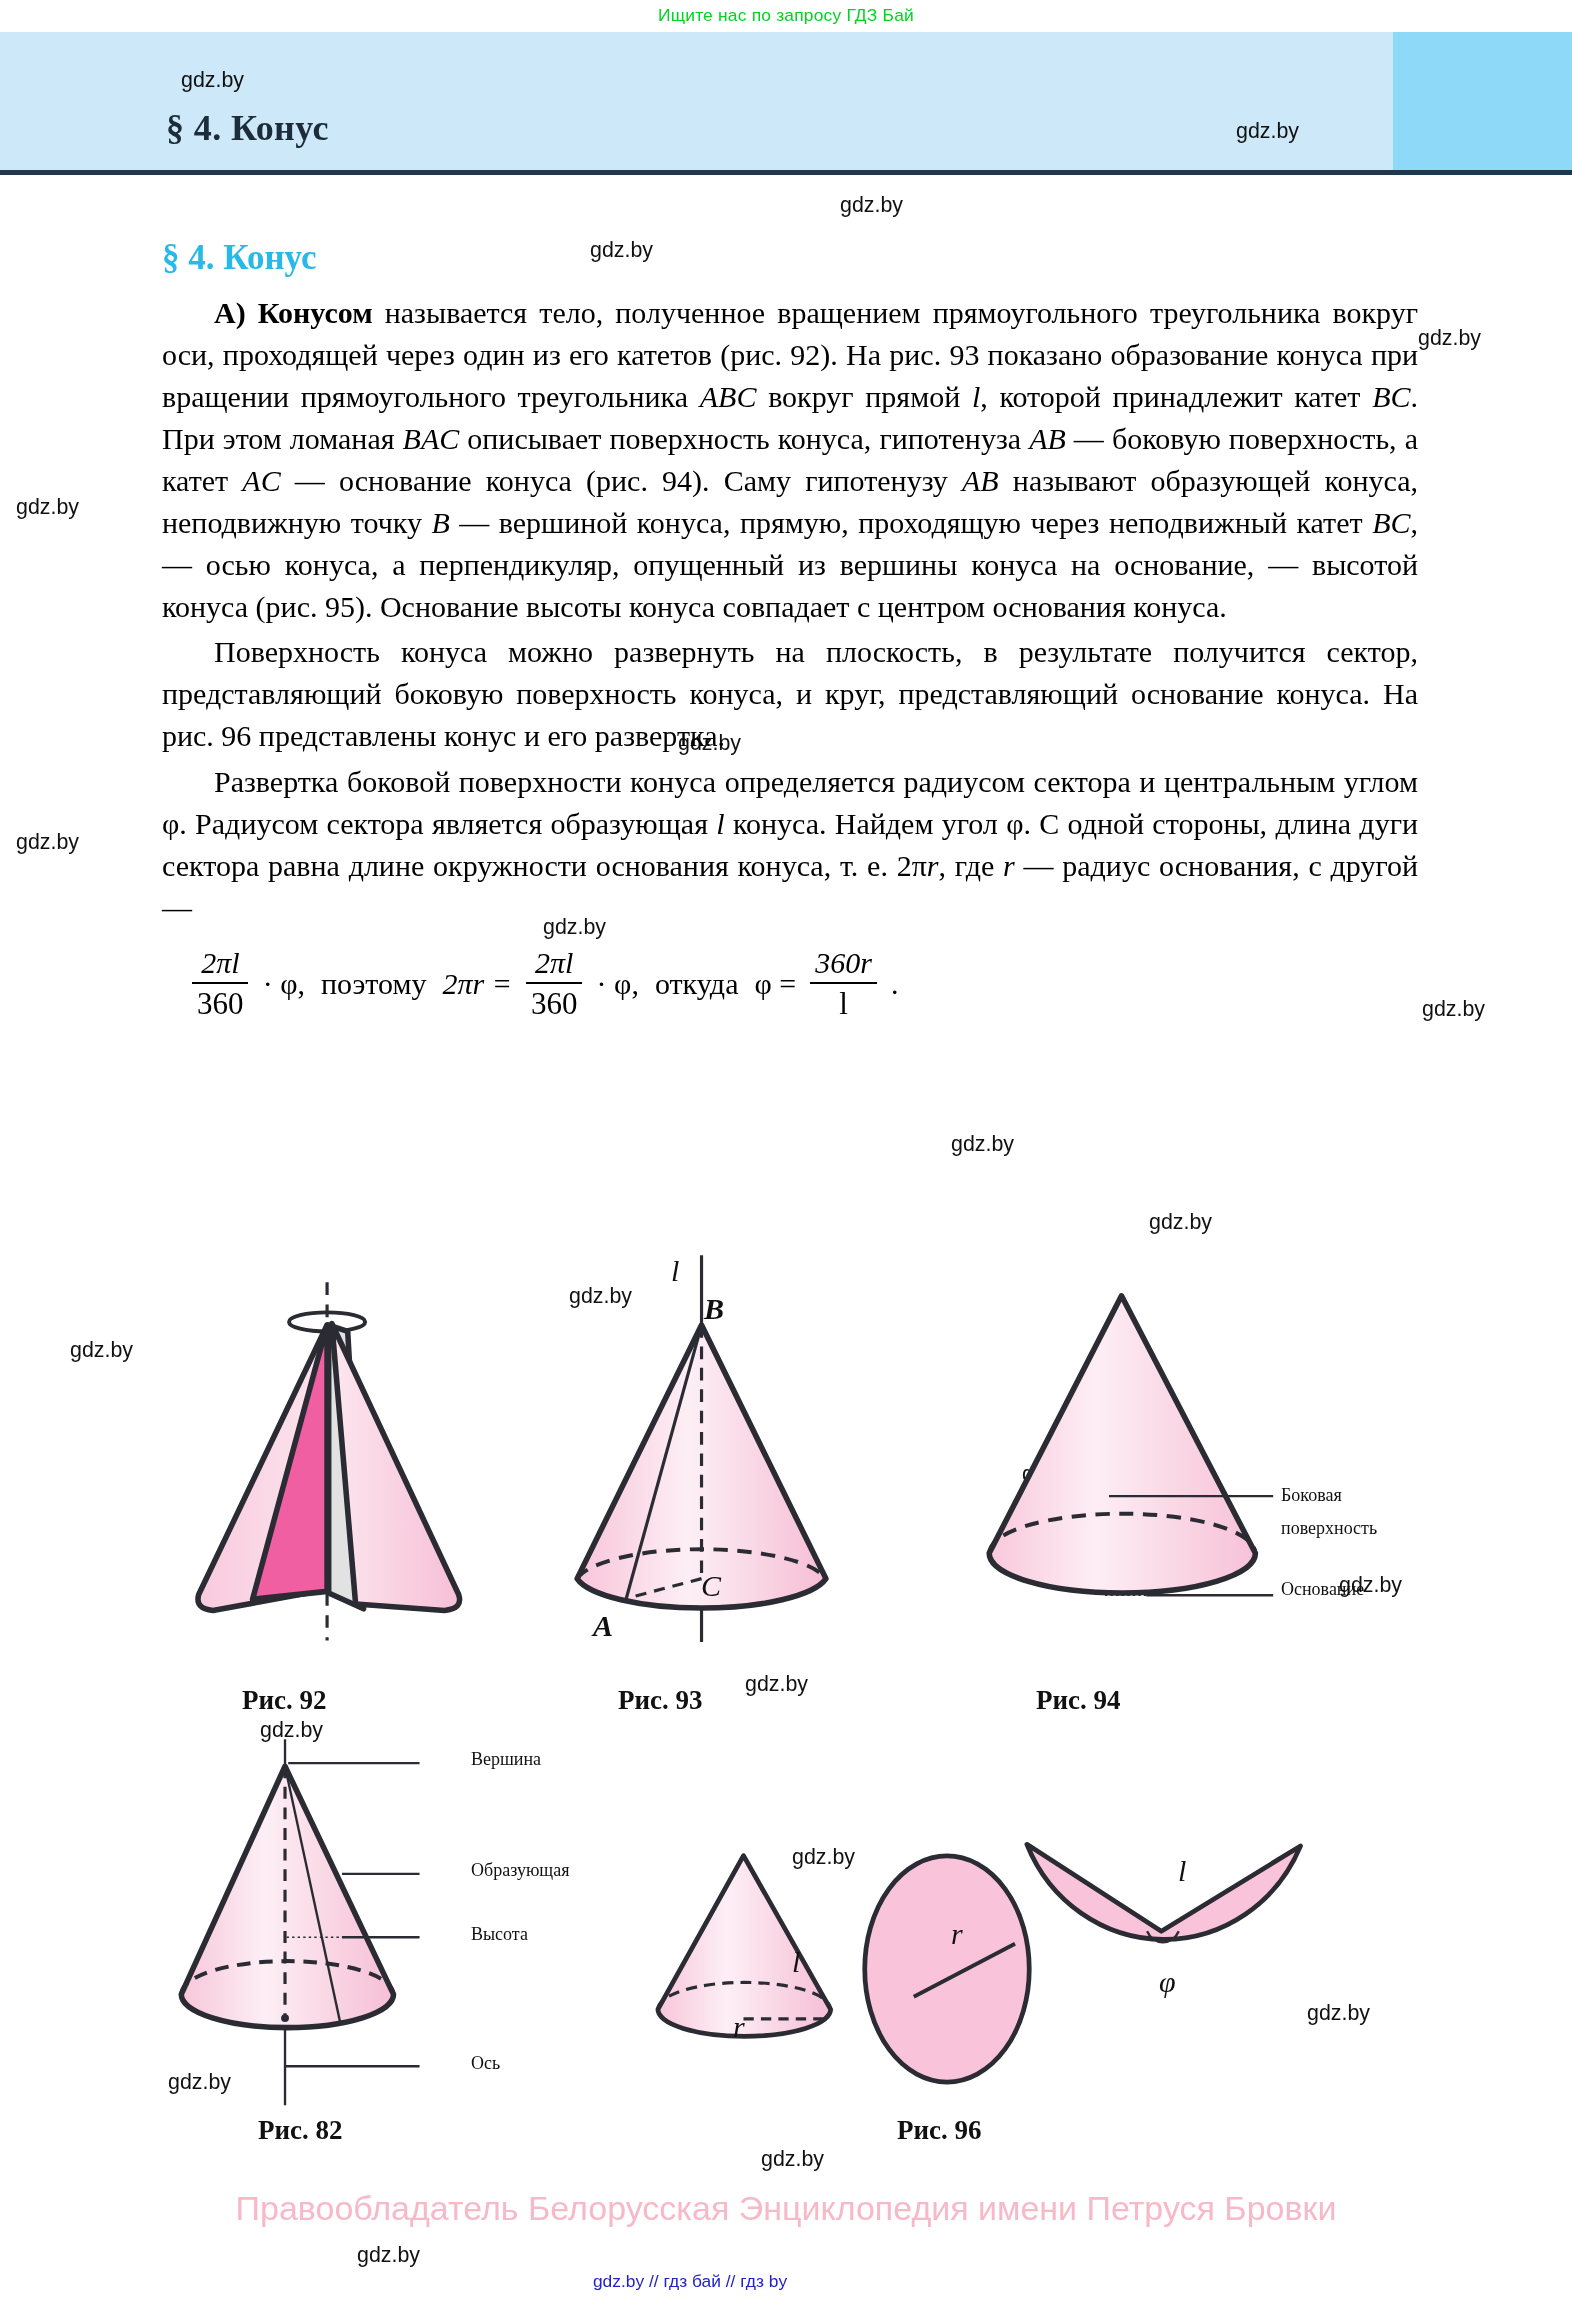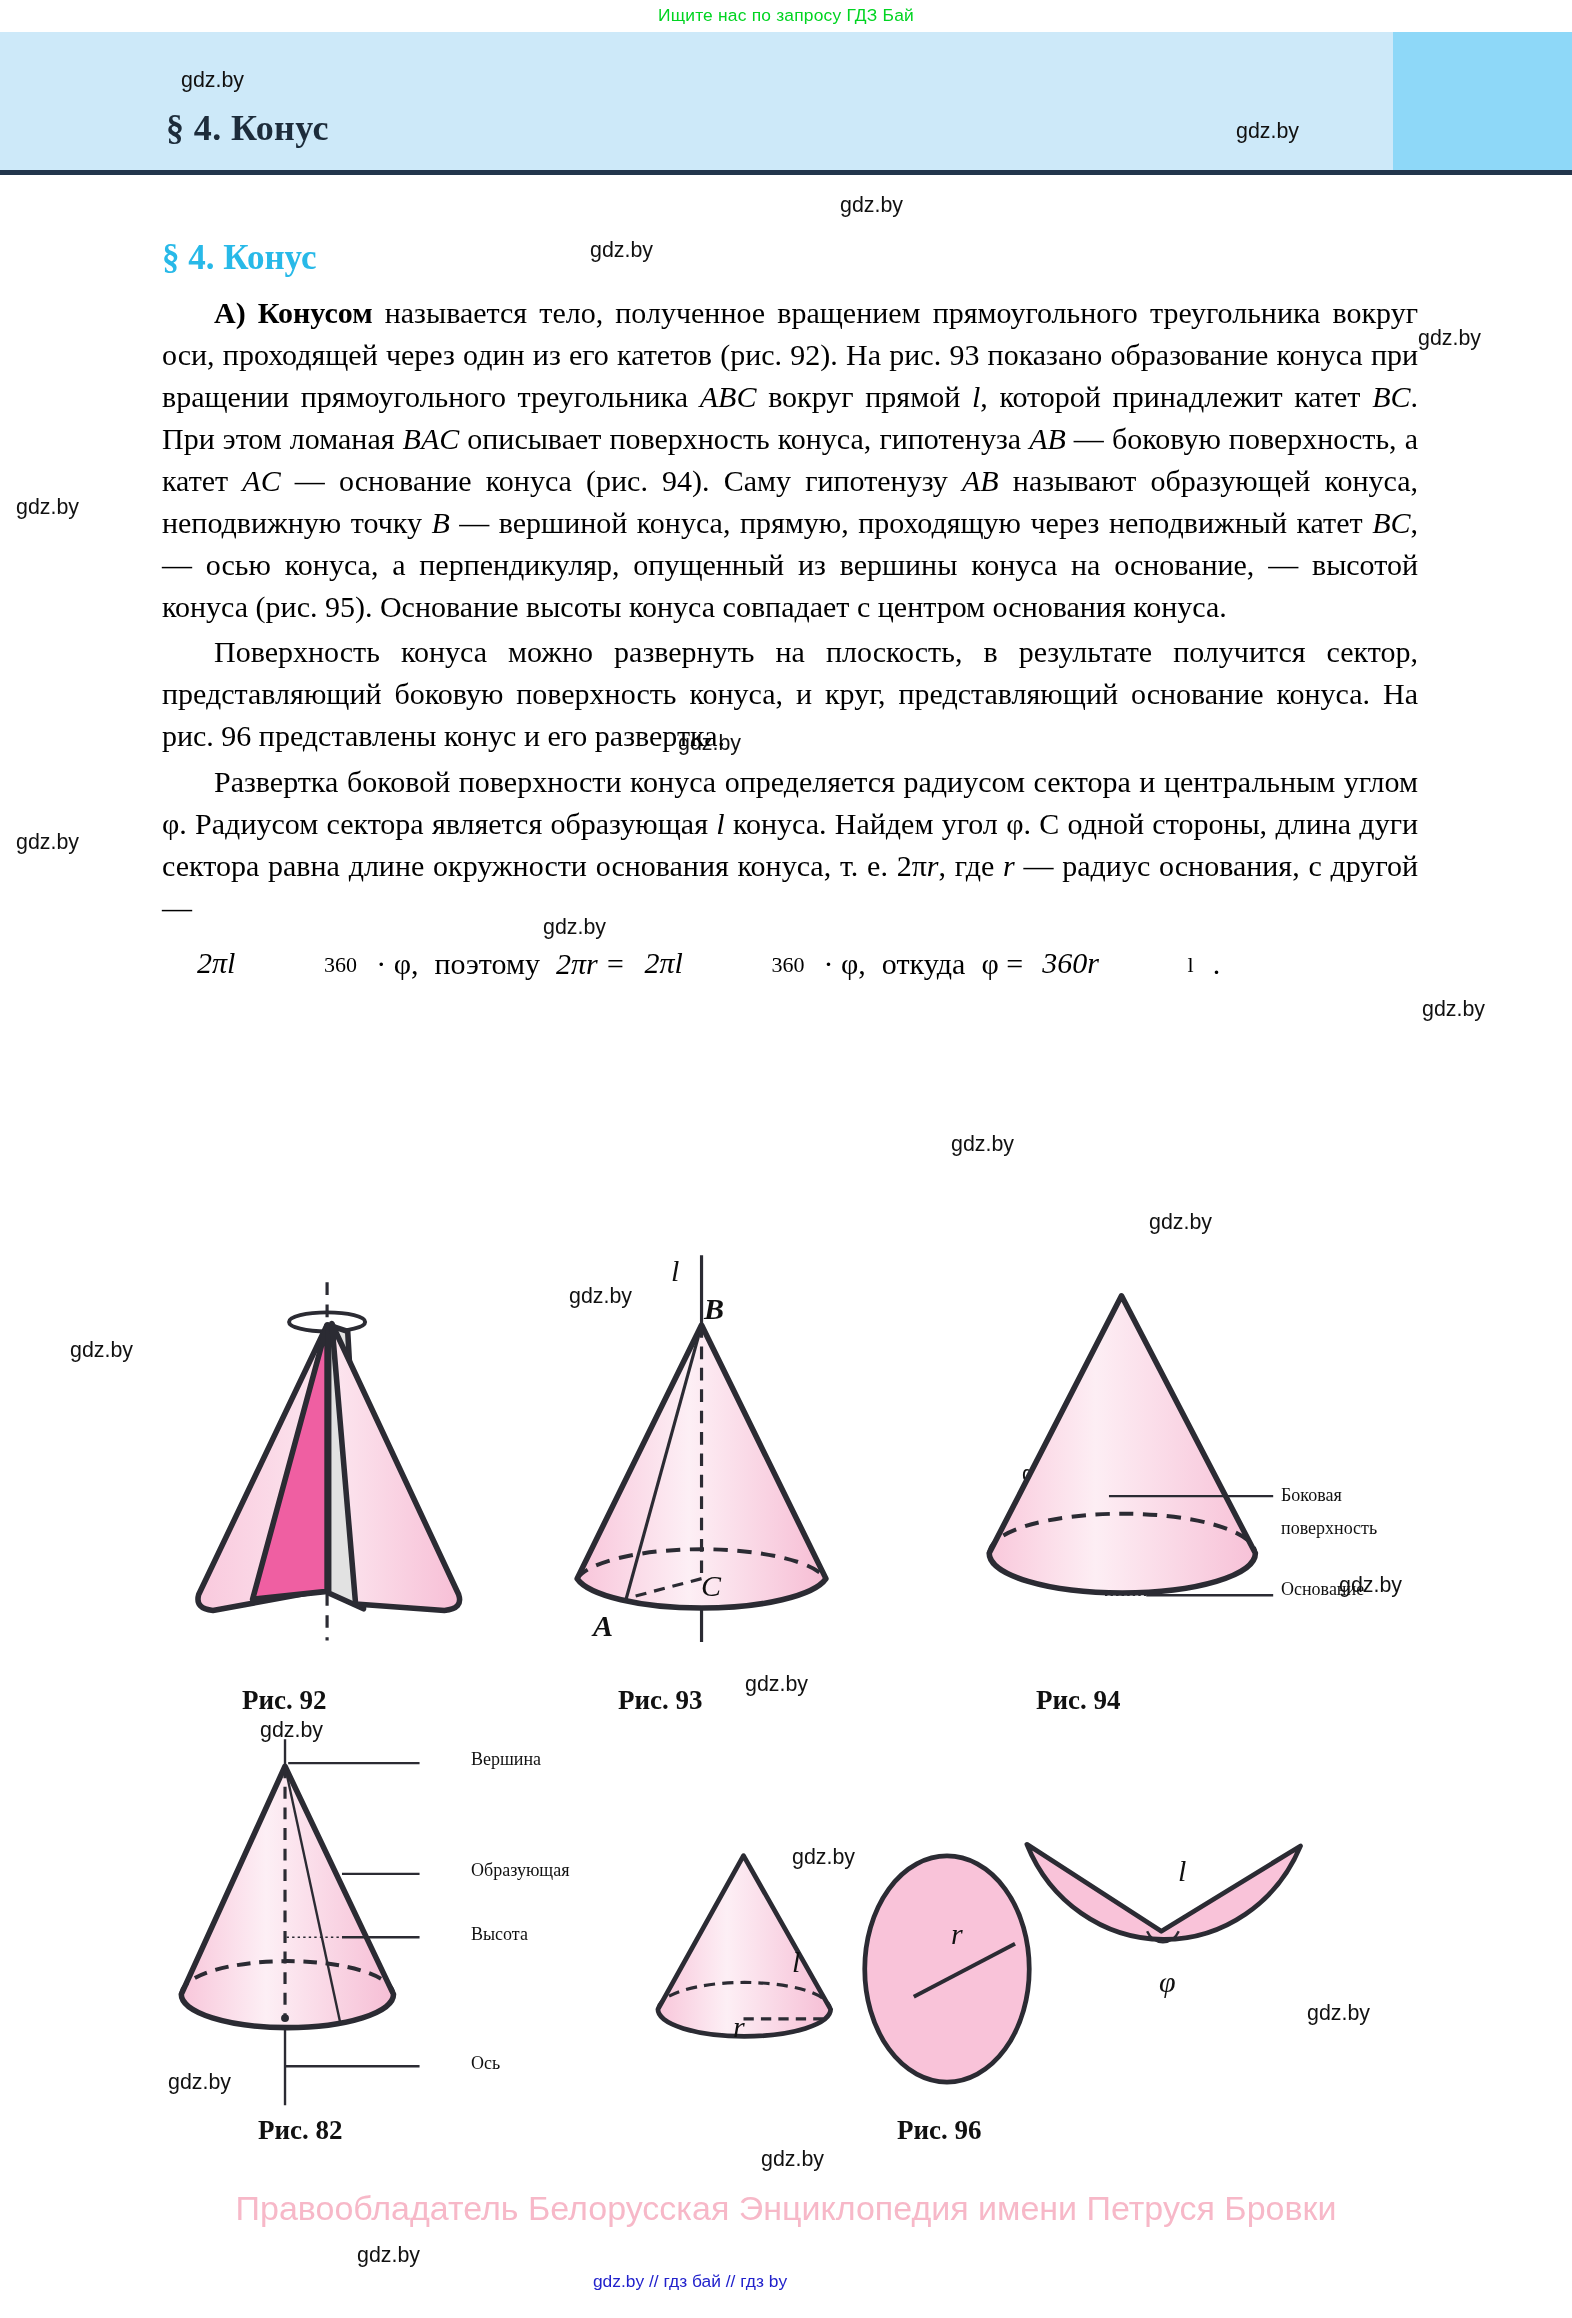--- a/index.html
+++ b/index.html
@@ -72,24 +72,24 @@
   }
   p.body i{font-style:italic;}
   p.body b{font-weight:bold;}
 
   
   .formula{
     position:relative;display:flex;align-items:center;
     font-size:30px;font-family:"Liberation Serif",serif;
     margin-top:17.4px;margin-left:24px;gap:0px;
   }
-  .frac{display:inline-flex;flex-direction:row;align-items:center;
-        vertical-align:middle;margin:0 6.3px;gap:36px;}
+  .frac{display:inline-flex;flex-direction:column;align-items:center;
+        vertical-align:middle;margin:0 6.3px;}
   .frac .num{font-size:30px;padding:0 4.8px 1.6px 4.8px;font-style:italic;}
-  .frac .den{font-size:22px;padding:2.4px 4.8px 0 4.8px;margin-left:7px;}
+  .frac .den{font-size:31px;padding:2.4px 4.8px 0 4.8px;}
   .frac .bar{width:100%;height:2.4px;background:#000;}
   .fml-txt{margin:0 8px;}
   .ital{font-style:italic;}
 
   
   .figrow{position:absolute;left:0;width:1572px;}
   .caption{
     position:absolute;font-size:27px;font-weight:bold;
     font-family:"Liberation Serif",serif;color:#111;white-space:nowrap;
   }

